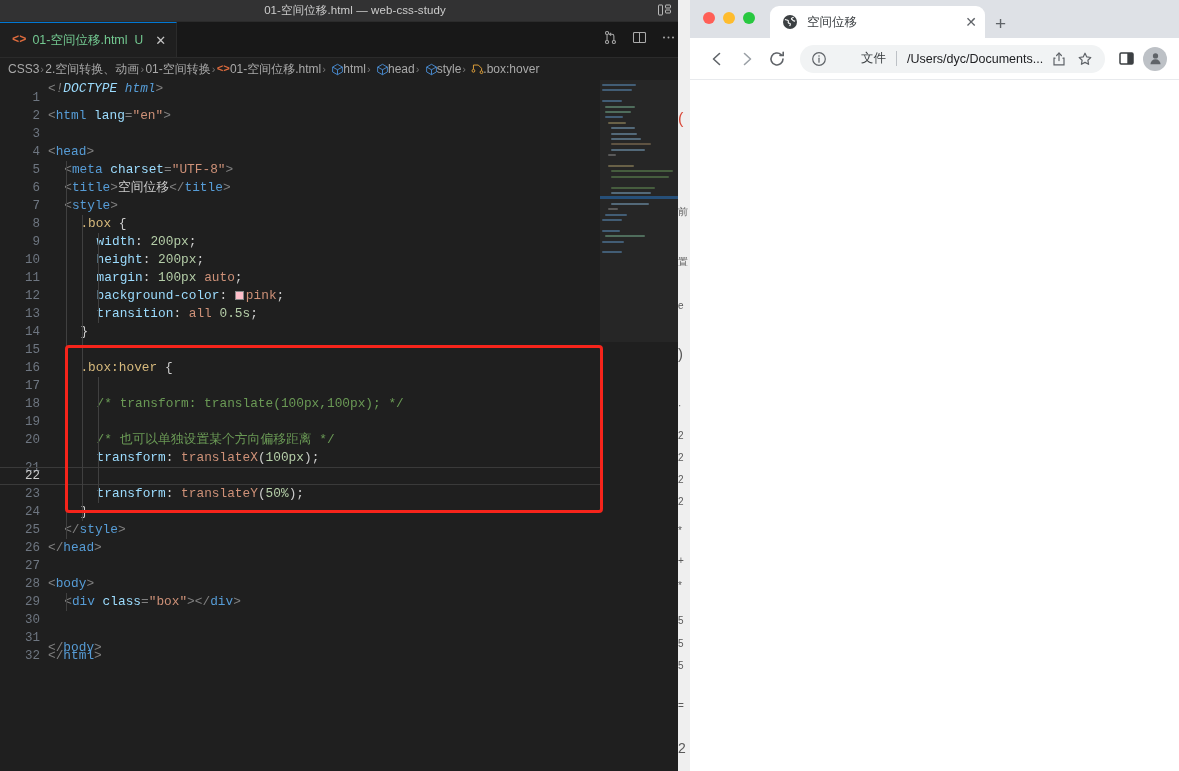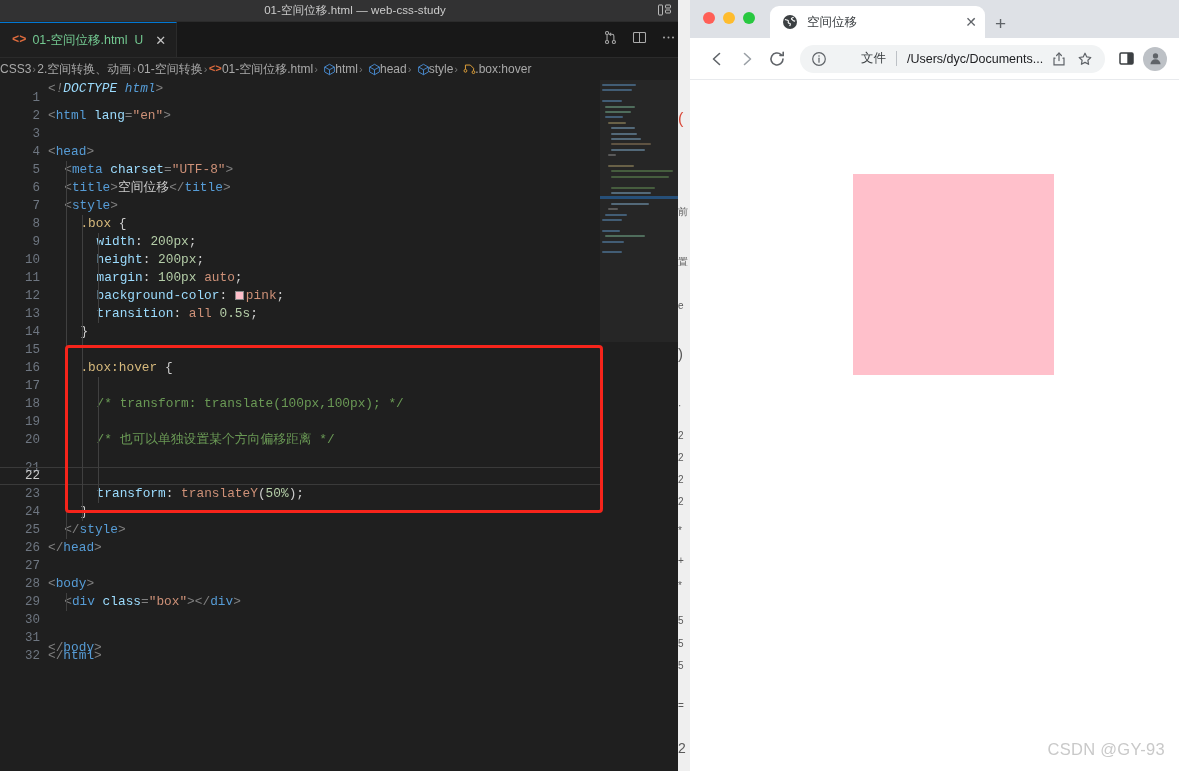--- a/index.html
+++ b/index.html
@@ -81,21 +81,21 @@
   }
   #tab-actions .act { opacity: .85; }
 
   
   #breadcrumb {
     height: 22px; width: 100%;
     background: #1f1f1f;
     display: flex; align-items: center;
     font-size: 12px; color: #a9a9a9;
     font-family: "Liberation Sans", sans-serif;
-    padding-left: 4px; overflow: hidden; white-space: nowrap;
+    padding-left: 12px; overflow: hidden; white-space: nowrap;
   }
   #breadcrumb .bc {
     display: inline-flex; align-items: center; gap: 4px;
   }
   #breadcrumb .sep { color: #737373; margin: 0 5px; font-size: 11px; }
   #breadcrumb .bc-file { color: #a9a9a9; }
   #breadcrumb .ico-html { color: #e06c3e; font-family: "Liberation Mono", monospace; font-size: 11px; font-weight: bold;}
   .tagicon { width: 12px; height: 12px; display: inline-block; position: relative; }
   .tagicon svg { display: block; }
 
@@ -472,20 +472,21 @@
           <div class="cline" style="top: 171px; padding-left: 0px; text-indent: 48.6px;"><span class="t-prop">height</span><span class="t-plain">:</span> <span class="t-num">200px</span><span class="t-plain">;</span></div>
           <div class="cline" style="top: 189px; padding-left: 0px; text-indent: 48.6px;"><span class="t-prop">margin</span><span class="t-plain">:</span> <span class="t-num">100px</span> <span class="t-val">auto</span><span class="t-plain">;</span></div>
           <div class="cline" style="top: 207px; padding-left: 0px; text-indent: 48.6px;"><span class="t-prop">background-color</span><span class="t-plain">:</span> <span class="colorswatch"></span><span class="t-val">pink</span><span class="t-plain">;</span></div>
           <div class="cline" style="top: 225px; padding-left: 0px; text-indent: 48.6px;"><span class="t-prop">transition</span><span class="t-plain">:</span> <span class="t-val">all</span> <span class="t-num">0.5s</span><span class="t-plain">;</span></div>
           <div class="cline" style="top: 243px; padding-left: 0px; text-indent: 32.4px;"><span class="t-plain">}</span></div>
           <div class="cline" style="top: 261px; padding-left: 0px; text-indent: 0px;"></div>
           <div class="cline" style="top: 279px; padding-left: 0px; text-indent: 32.4px;"><span class="t-sel">.box:hover</span> <span class="t-plain">{</span></div>
           <div class="cline" style="top: 315px; padding-left: 0px; text-indent: 48.6px;"><span class="t-comment">/* transform: translate(100px,100px); */</span></div>
           <div class="cline" style="top: 333px; padding-left: 0px; text-indent: 0px;"></div>
           <div class="cline" style="top: 351px; padding-left: 0px; text-indent: 48.6px;"><span class="t-comment">/* 也可以单独设置某个方向偏移距离 */</span></div>
+          <div class="cline" style="top: 369px; padding-left: 0px; text-indent: 48.6px;"><span class="t-prop">transform</span><span class="t-plain">:</span> <span class="t-val">translateX</span><span class="t-plain">(</span><span class="t-num">100px</span><span class="t-plain">)</span><span class="t-plain">;</span></div>
           <div class="cline active-line" style="top: 387px; padding-left: 48px; text-indent: 0px;"></div>
           <div class="cline" style="top: 405px; padding-left: 0px; text-indent: 48.6px;"><span class="t-prop">transform</span><span class="t-plain">:</span> <span class="t-val">translateY</span><span class="t-plain">(</span><span class="t-num">50%</span><span class="t-plain">)</span><span class="t-plain">;</span></div>
           <div class="cline" style="top: 423px; padding-left: 0px; text-indent: 32.4px;"><span class="t-plain">}</span></div>
           <div class="cline" style="top: 441px; padding-left: 0px; text-indent: 16.2px;"><span class="t-punc">&lt;/</span><span class="t-tag">style</span><span class="t-punc">&gt;</span></div>
           <div class="cline" style="top: 459px; padding-left: 0px; text-indent: 0px;"><span class="t-punc">&lt;/</span><span class="t-tag">head</span><span class="t-punc">&gt;</span></div>
           <div class="cline" style="top: 477px; padding-left: 0px; text-indent: 0px;"></div>
           <div class="cline" style="top: 495px; padding-left: 0px; text-indent: 0px;"><span class="t-punc">&lt;</span><span class="t-tag">body</span><span class="t-punc">&gt;</span></div>
           <div class="cline" style="top: 513px; padding-left: 0px; text-indent: 16.2px;"><span class="t-punc">&lt;</span><span class="t-tag">div</span> <span class="t-attr">class</span><span class="t-punc">=</span><span class="t-str">"box"</span><span class="t-punc">&gt;</span><span class="t-punc">&lt;/</span><span class="t-tag">div</span><span class="t-punc">&gt;</span></div>
           <div class="cline" style="top: 531px; padding-left: 0px; text-indent: 0px; margin-top: 28px;"><span class="t-punc">&lt;/</span><span class="t-tag">body</span><span class="t-punc">&gt;</span></div>
           <div class="cline" style="top: 549px; padding-left: 0px; text-indent: 0px;"></div>
@@ -606,19 +607,15 @@
         </svg>
       </span>
       <span id="avatar">
         <svg width="15" height="15" viewBox="0 0 16 16" fill="#5f6368">
           <circle cx="8" cy="5.3" r="2.8"></circle>
             <path d="M2.6 14.2a5.4 5.4 0 0 1 10.8 0z"></path>
         </svg>
       </span>
     </div>
 
-    <div id="viewport">
-      <div id="pinkbox"></div>
-      <div id="watermark">CSDN @GY-93</div>
-    </div>
   </div>
 
 </div>
 
 </body></html>

